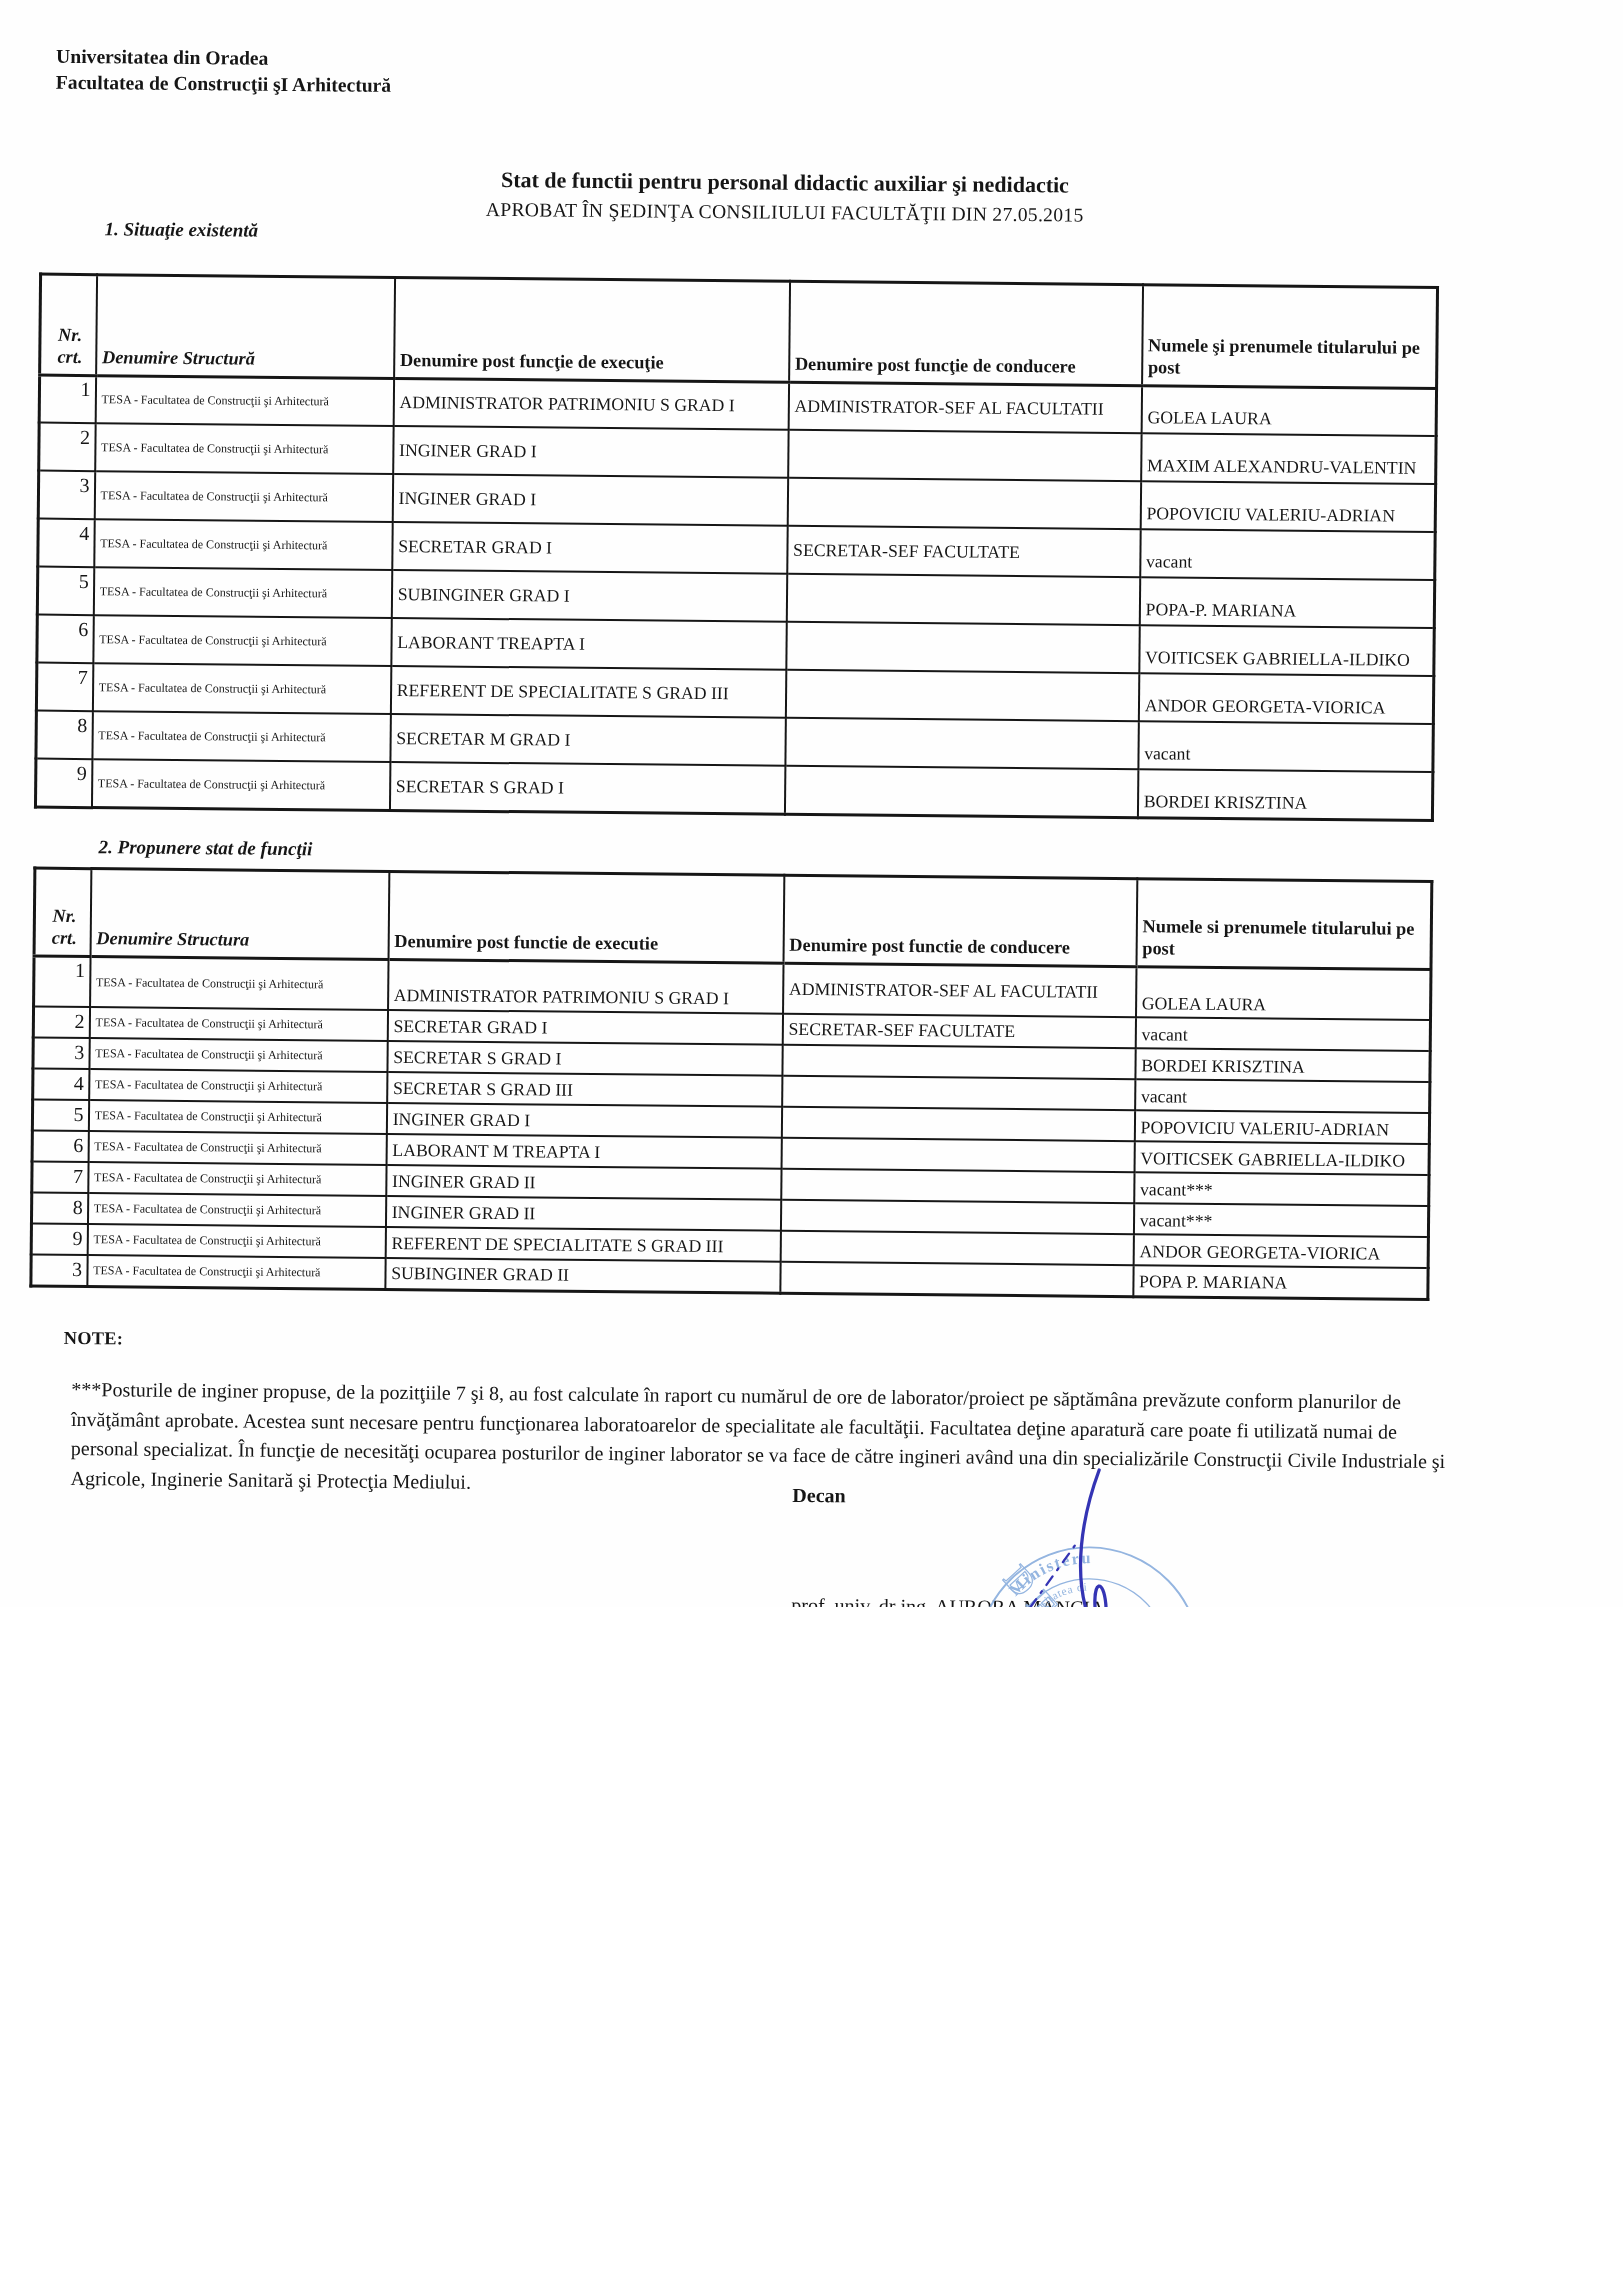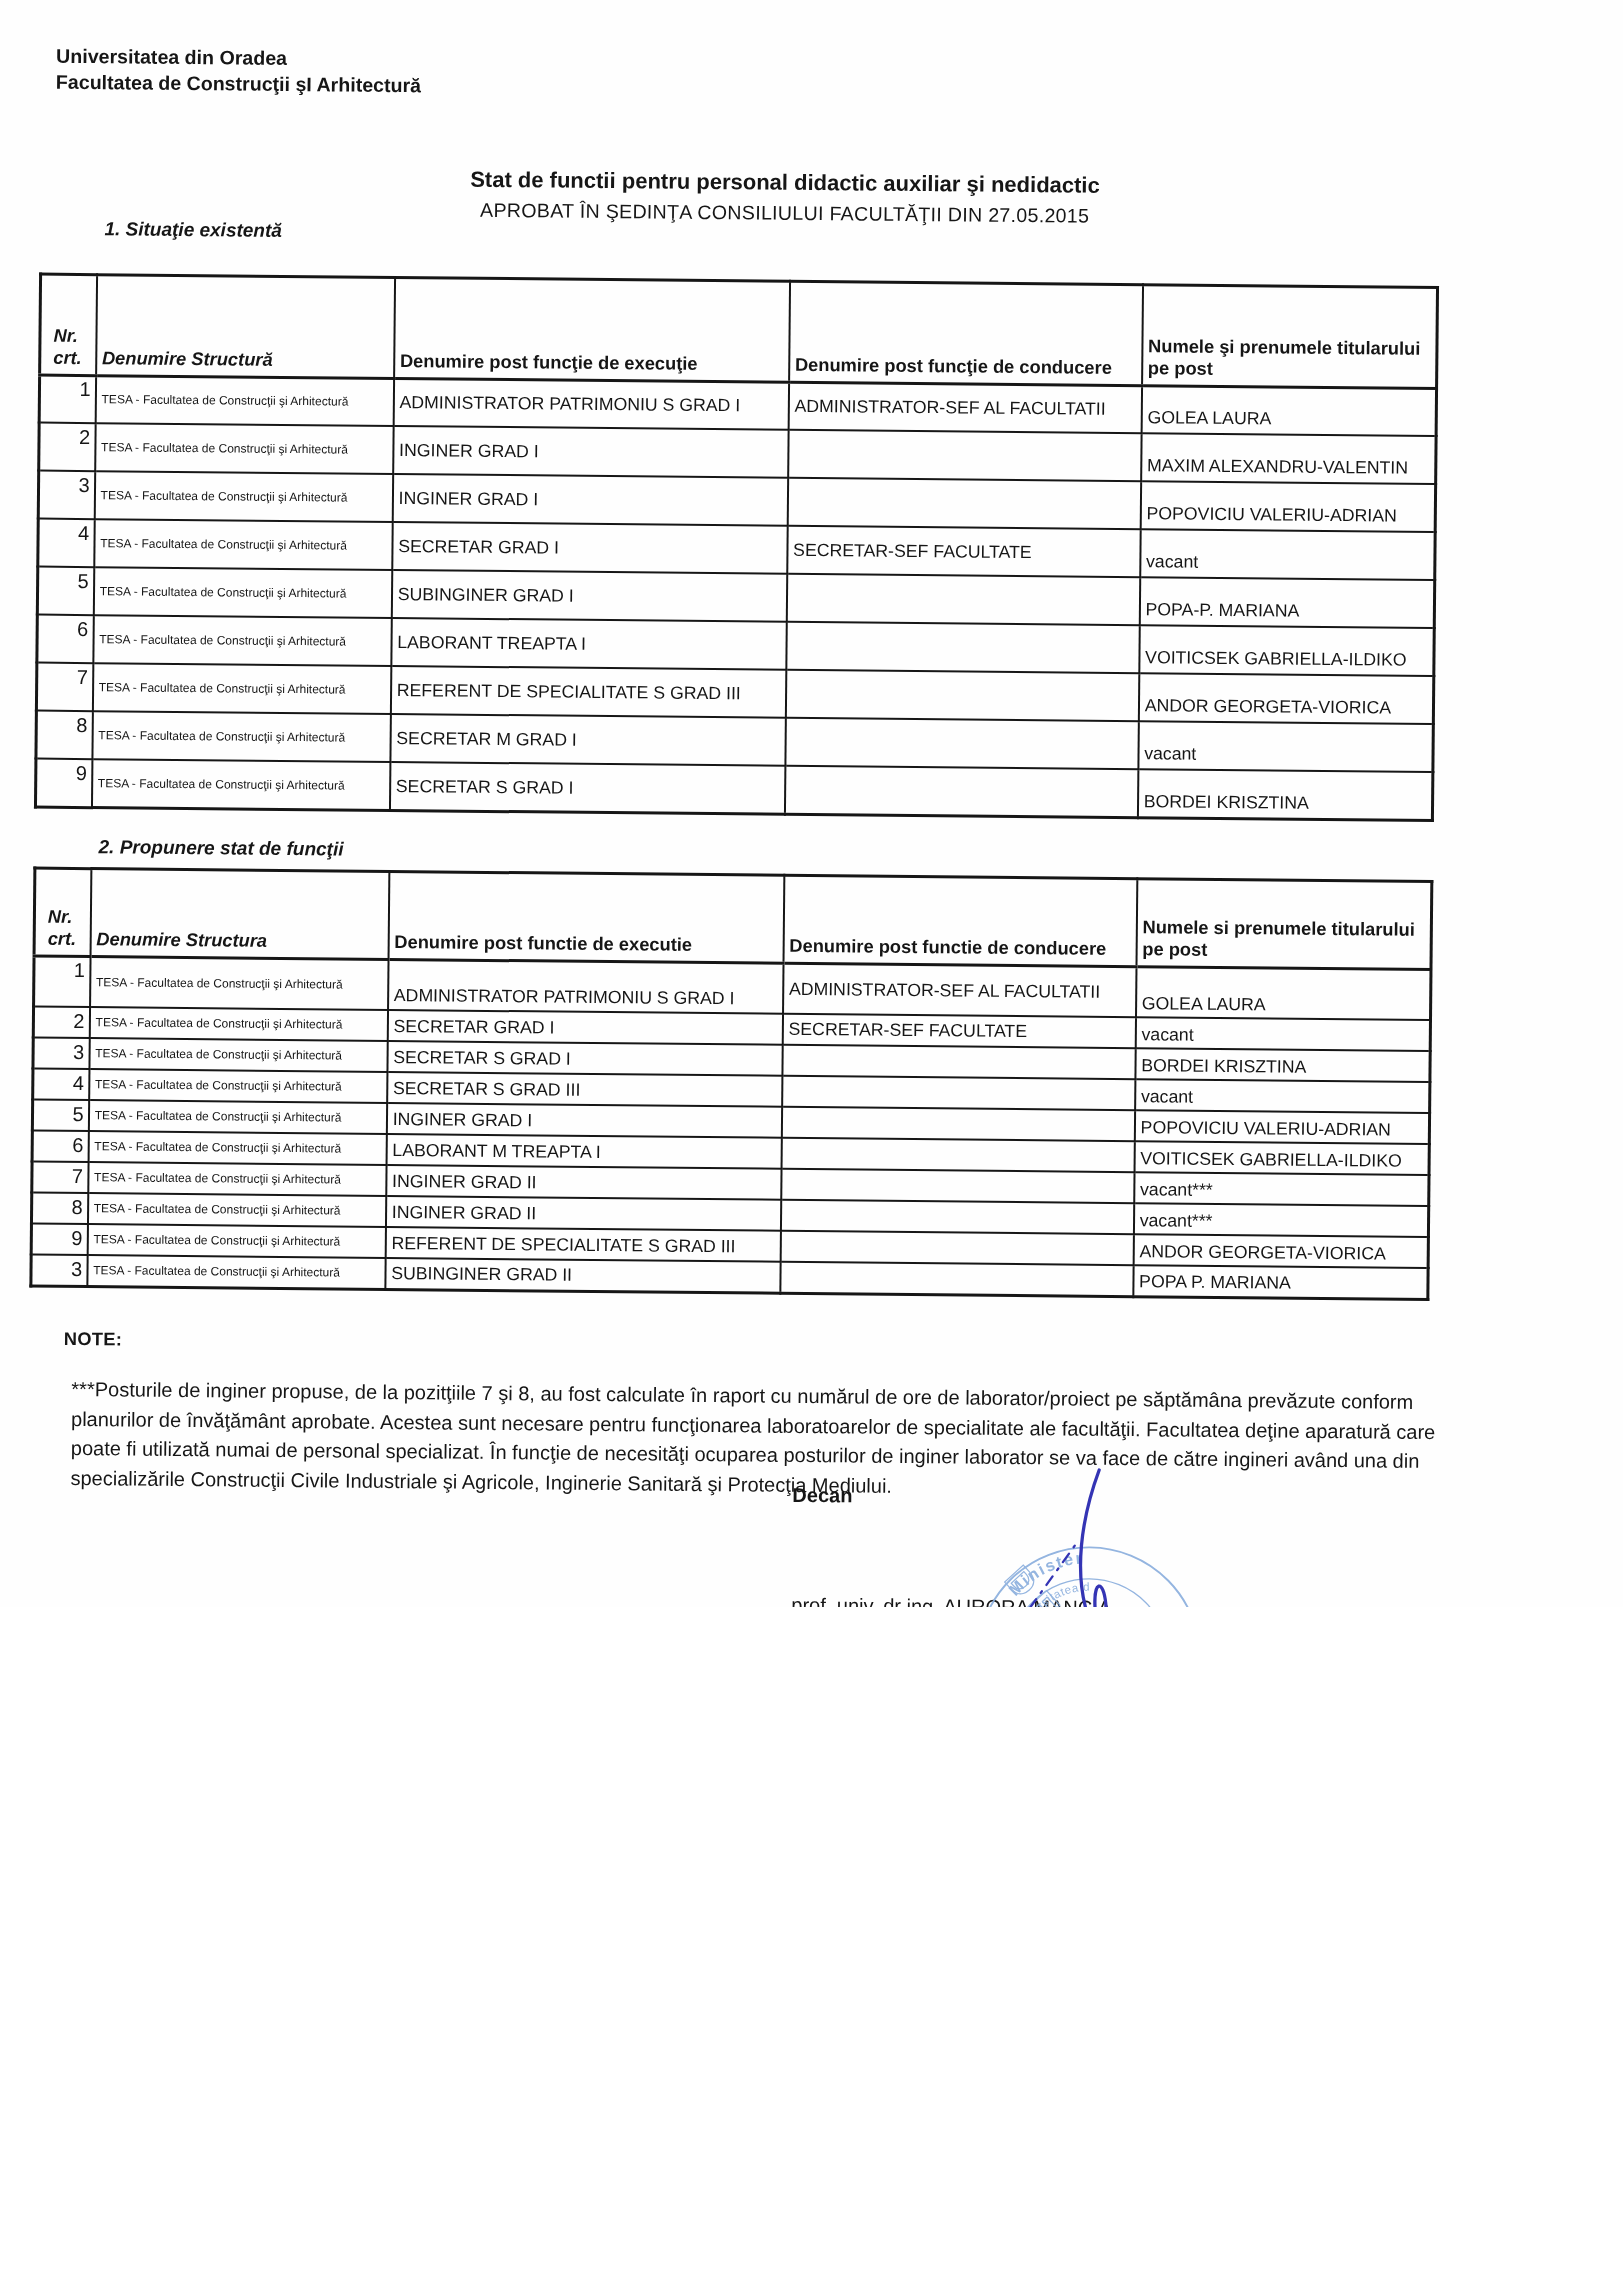--- a/index.html
+++ b/index.html
@@ -4,40 +4,40 @@
 <style>
   :root{
     --ink:#161616;
     --stamp-blue:#2d50c4;
     --stamp-red:#e23a54;
     --seal-blue:#86abdc;
     --pen:#3434b4;
   }
   html,body{margin:0;padding:0;background:#ffffff;}
   .sheet{position:relative;width:1623px;height:1607px;background:#fefefe;overflow:hidden;
-         font-family:Liberation Sans, sans-serif;color:var(--ink);}
+         font-family:Liberation Serif, serif;color:var(--ink);}
   .rot{position:absolute;left:0;top:0;width:1623px;height:2295px;
        transform:rotate(.55deg);transform-origin:812px 79px;}
   .abs{position:absolute;}
 
   .org{left:56px;top:51px;font-weight:bold;font-size:19.6px;line-height:25.5px;}
   .title{left:223px;top:170px;width:1126px;text-align:center;font-weight:bold;font-size:22px;}
   .subtitle{left:223px;top:202px;width:1126px;text-align:center;font-size:19.6px;letter-spacing:0.3px;}
   .sec{font-weight:bold;font-style:italic;font-size:19px;}
   #sec1{left:106px;top:225px;}
   #sec2{left:106px;top:843px;}
 
   table.doc-table{border-collapse:collapse;table-layout:fixed;width:1398px;border:3.9px solid var(--ink);}
   #table1{left:41px;top:280px;}
   #table2{left:41px;top:874px;}
   .doc-table th,.doc-table td{border:2px solid var(--ink);padding:2.6px 5.2px;overflow:hidden;}
   .doc-table thead th{border-bottom-width:3.9px;font-size:18.3px;font-weight:bold;text-align:left;
       vertical-align:bottom;padding-bottom:5.2px;line-height:21.6px;}
   .doc-table thead th.italic{font-style:italic;}
-  .doc-table thead th.nr{white-space:pre-line;padding-left:12px;padding-right:1.3px;}
+  .doc-table thead th.nr{white-space:pre-line;padding-left:5px;padding-right:1.3px;text-align:center;}
   #table1 thead th{height:90px;}
   #table2 thead th{height:77px;}
   #table1 tbody tr{height:48px;}
   #table2 tbody tr{height:31px;}
   #table2 tbody tr.tall{height:51px;}
   td.c0{font-size:20px;text-align:right;vertical-align:top;padding:1.3px 3.9px 0 0;font-weight:normal;}
   td.c1{font-size:12px;vertical-align:middle;line-height:13px;}
   td.c2{font-size:17.7px;vertical-align:middle;}
   td.c3{font-size:17.7px;vertical-align:middle;}
   td.c4{font-size:17.7px;vertical-align:bottom;padding-bottom:3.9px;}

